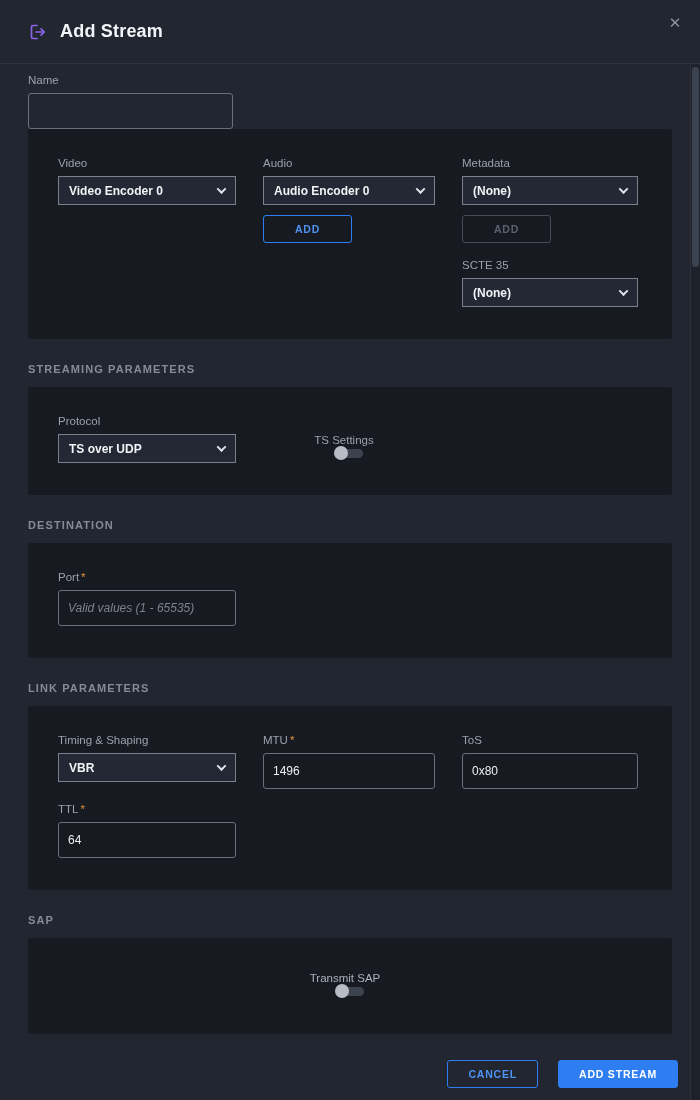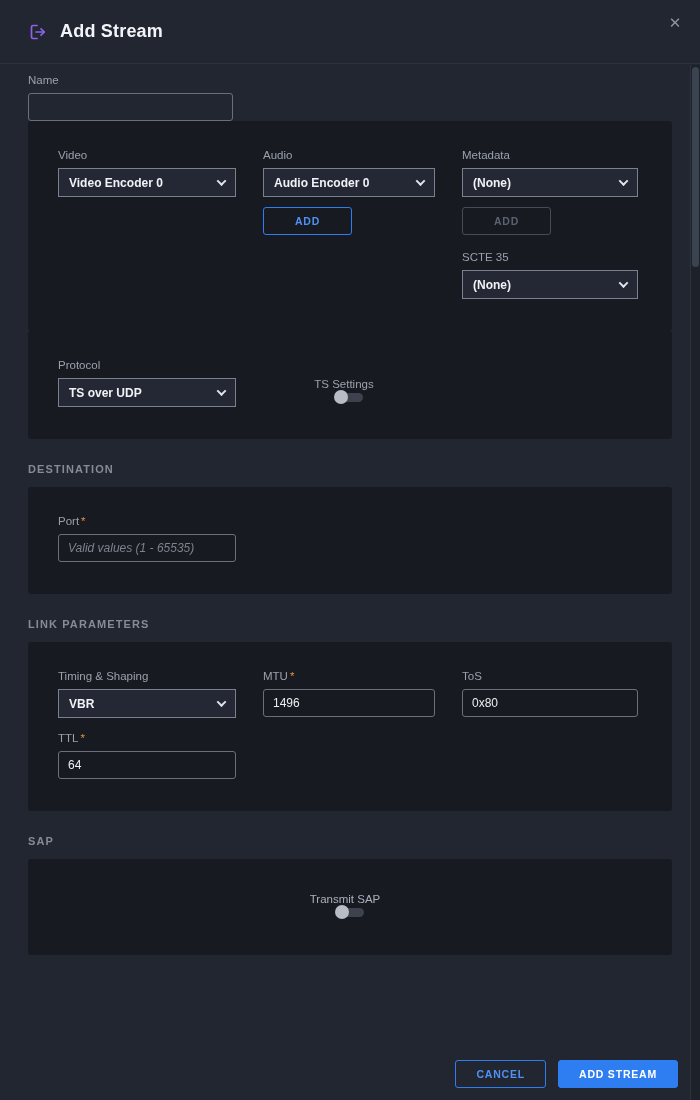--- a/index.html
+++ b/index.html
@@ -70,21 +70,21 @@
     width: 7px; height: 7px;
     border-right: 2px solid #dfe2e8;
     border-bottom: 2px solid #dfe2e8;
     transform: rotate(45deg) translate(-1px,-1px);
     margin-left: 8px; flex: 0 0 auto;
   }
 
   
   .text-input {
     width: 100%;
-    height: 28px;
+    height: 36px;
     border: 1px solid #6a7079;
     border-radius: 3px;
     background: transparent;
     color: #eceef2;
     font-size: 12px;
     font-family: "Liberation Sans", "DejaVu Sans", sans-serif;
     padding: 8px 9px;
     outline: none;
   }
   .text-input::placeholder { color: #7c828e; font-style: italic; font-size: 12px; }
@@ -116,21 +116,21 @@
     position: absolute; left: 0; top: 0;
     width: 14px; height: 14px; border-radius: 50%; background: #b7bcc5;
   }
 
   .mt16 { margin-top: 16px; }
   .row2 { margin-top: 14px; }
 
   
   .footer {
     position: absolute; right: 22px; bottom: 12px;
-    display: flex; align-items: center; gap: 12px;
+    display: flex; align-items: center; gap: 20px;
   }
   .btn {
     height: 28px; border-radius: 3px;
     font-size: 10.5px; font-weight: 700; letter-spacing: 0.8px;
     padding: 0 20px; cursor: pointer;
     font-family: "Liberation Sans", "DejaVu Sans", sans-serif;
   }
   .btn-cancel { background: transparent; border: 1px solid #2e7ef2; color: #4e92f5; }
   .btn-primary { background: #2e7ef2; border: 1px solid #2e7ef2; color: #ffffff; }
 
@@ -205,20 +205,21 @@
             <span>SCTE 35</span>
           </div>
           <div class="select">
             <span>(None)</span>
             <span class="chev"></span>
           </div>
         </div>
       </div>
     </div>
 
+    <div class="section-header">STREAMING PARAMETERS</div>
     <div class="panel">
       <div class="grid3" style="align-items:end;">
         <div>
           <div class="field-label">
             <span>Protocol</span>
           </div>
           <div class="select">
             <span>TS over UDP</span>
             <span class="chev"></span>
           </div>

